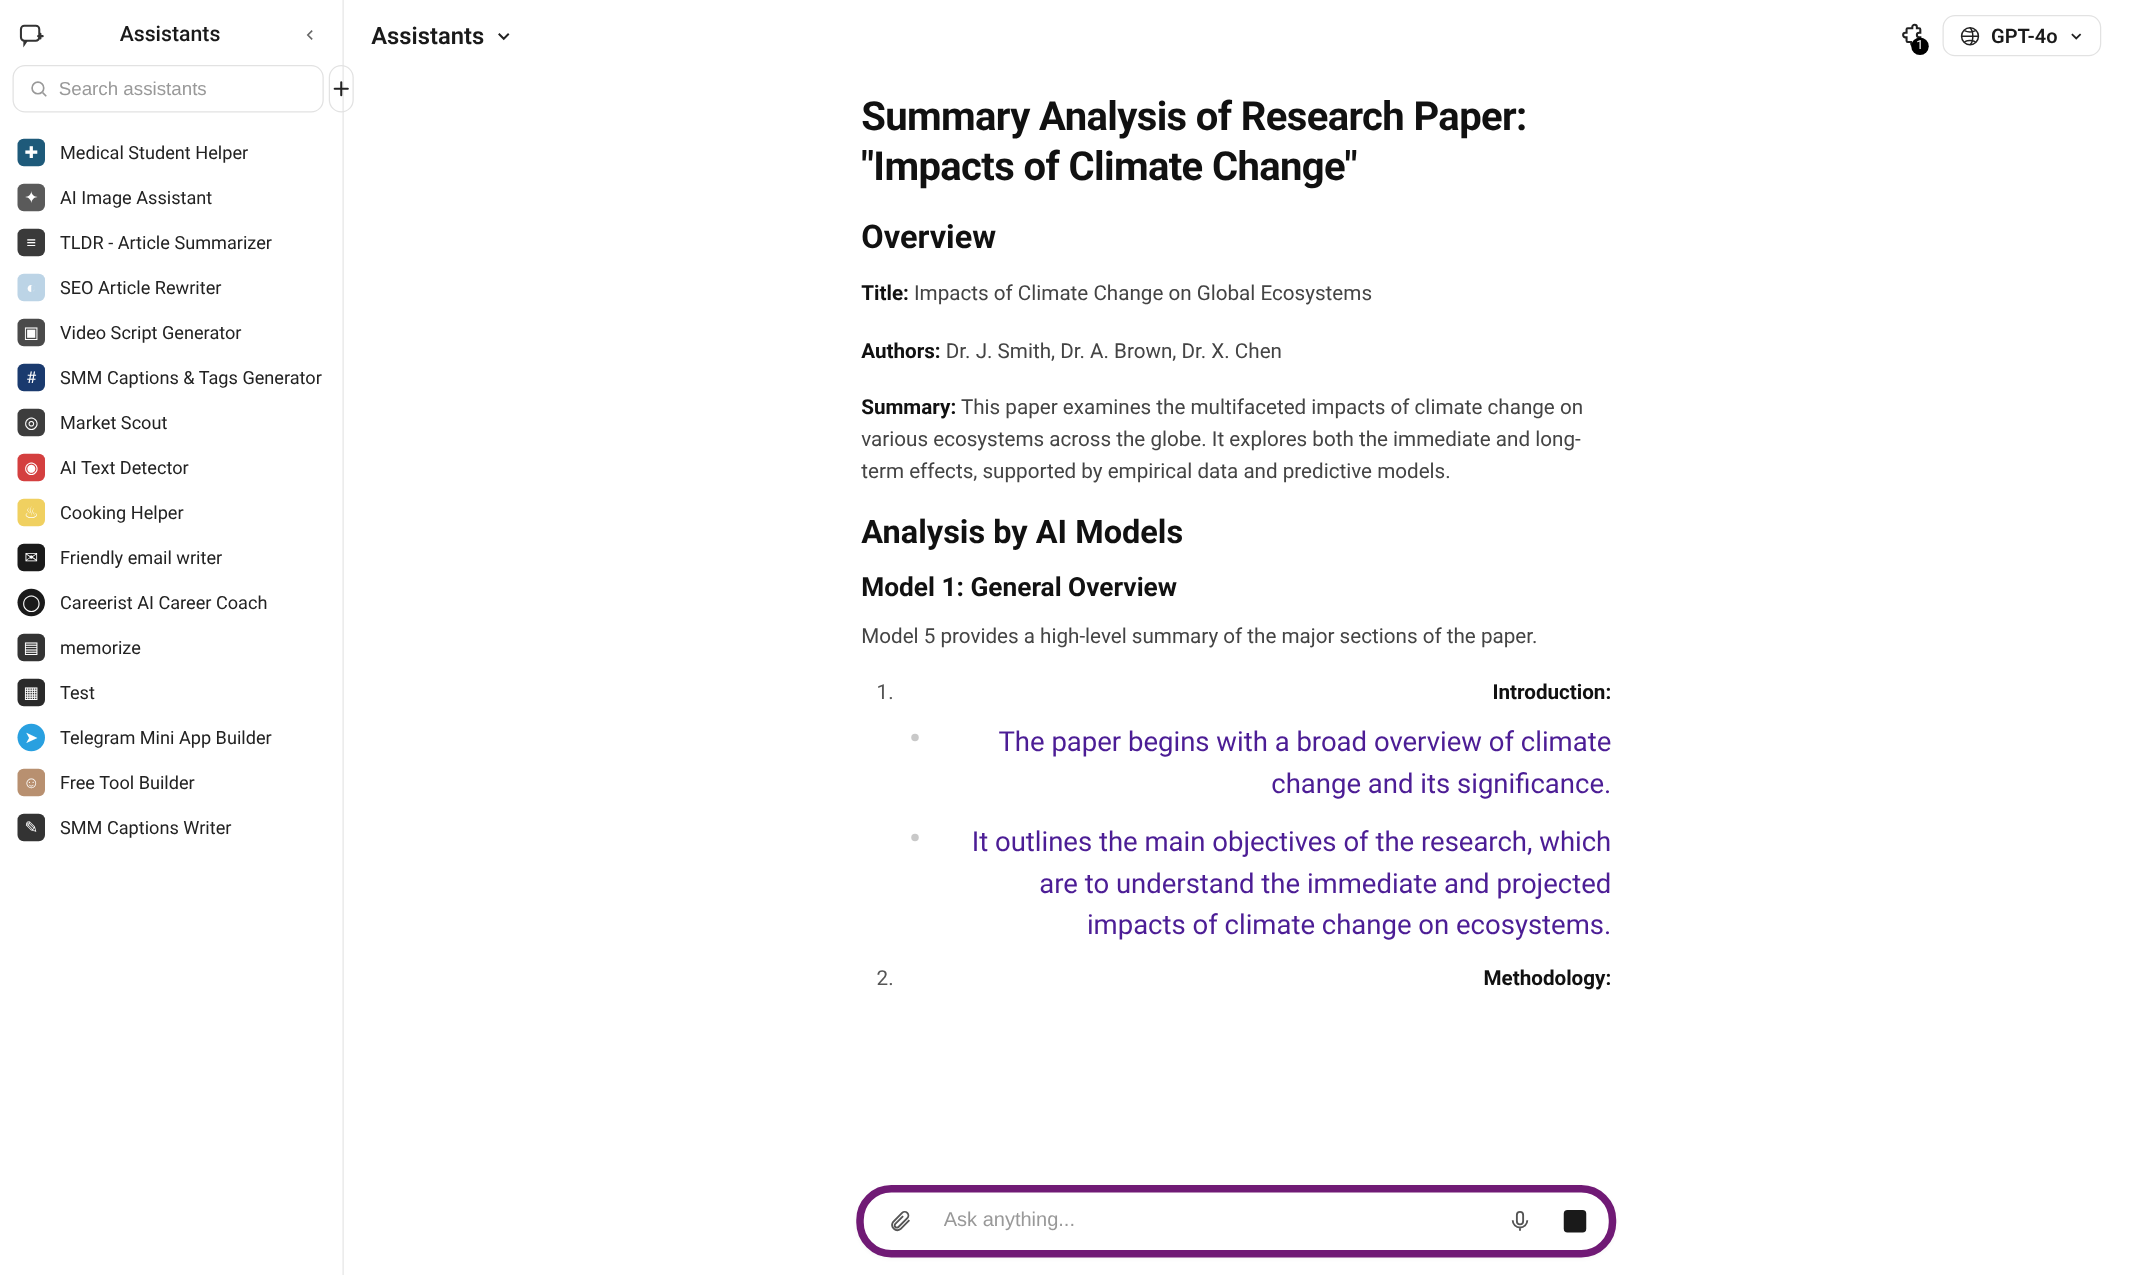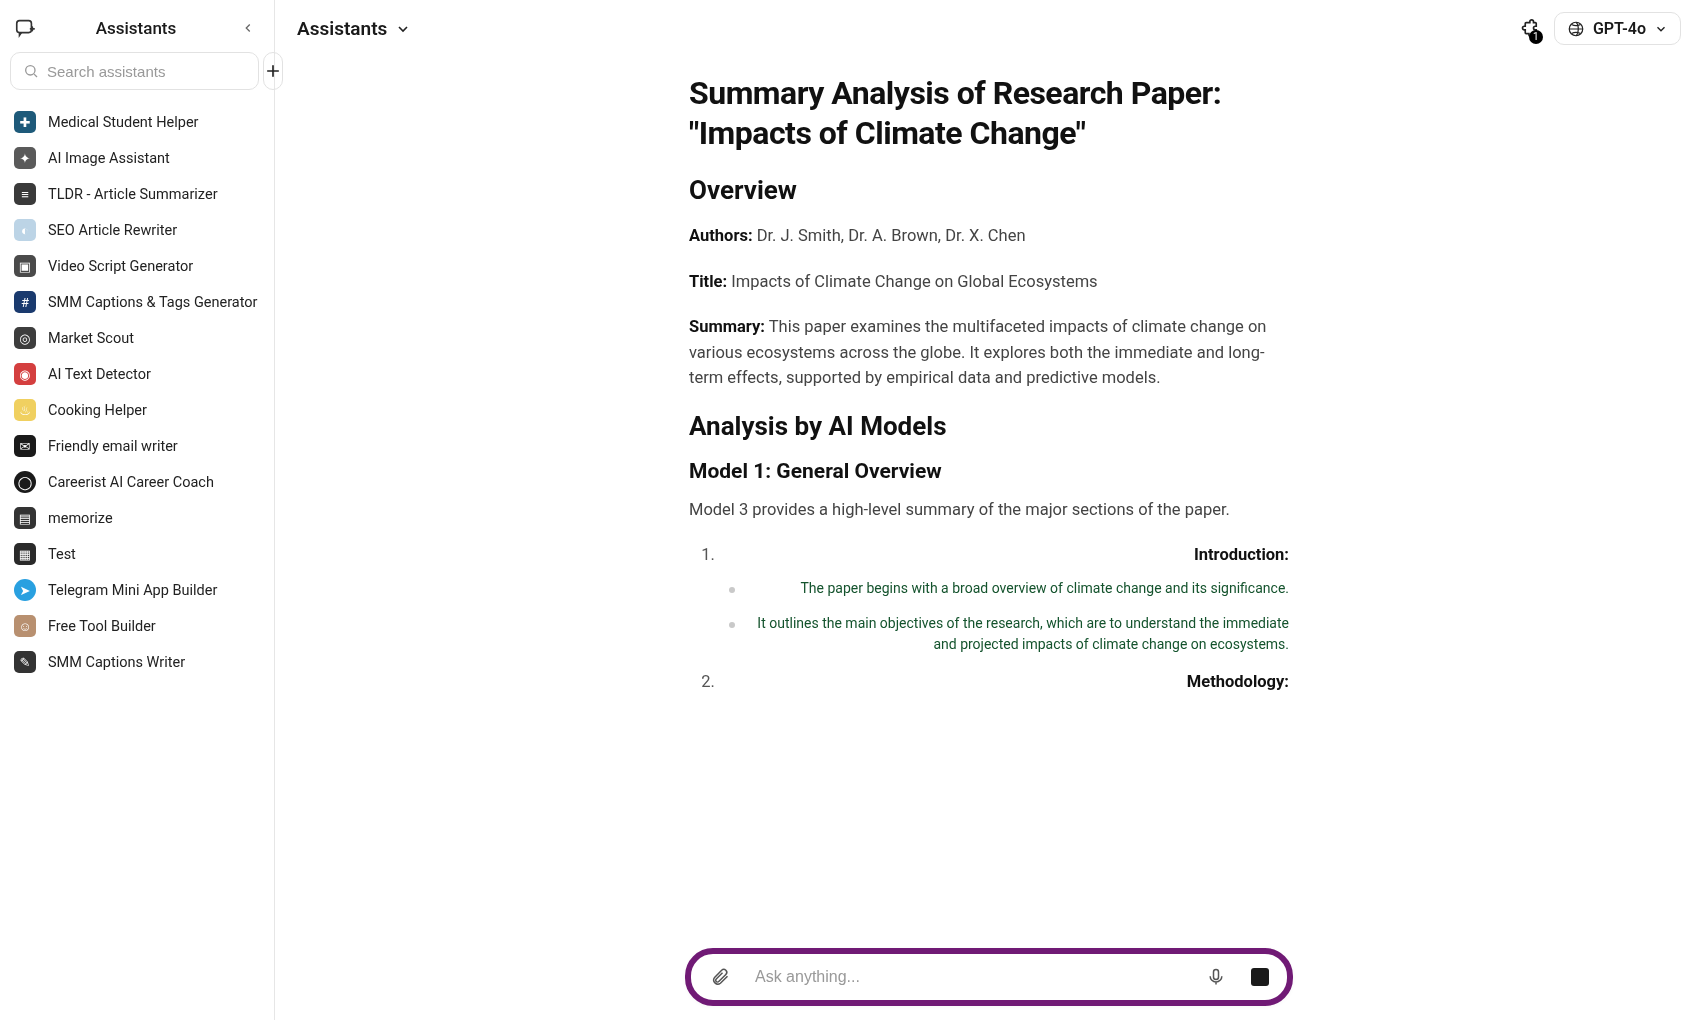--- a/index.html
+++ b/index.html
@@ -30,21 +30,21 @@
 .doc { max-width: 600px; margin: 16px auto 0 auto; }
 .doc h1 { font-size: 32px; font-weight: 700; line-height:1.25; letter-spacing:-0.5px; color:#111; margin-bottom: 22px; }
 .doc h2 { font-size: 26px; font-weight:700; margin: 20px 0 18px 0; color:#111; }
 .doc h3 { font-size: 21px; font-weight:700; margin: 18px 0 14px 0; color:#111; }
 .doc p { font-size:16.5px; line-height:1.55; color:#444; margin-bottom: 20px; }
 .doc p .label { font-weight:700; color:#111; }
 .doc ol { list-style: decimal; padding-left: 30px; color:#555;text-align:right; }
 .doc ol > li { font-size:16.5px; line-height:1.55; margin-bottom: 14px; }
 .doc ol > li > .li-label { font-weight:700; color:#111; }
 .doc ul { list-style: none; padding-left: 4px; margin-top: 10px; }
-.doc ul li { position:relative; padding-left: 26px; font-size:14px; line-height:1.5; color:#14532d; margin-bottom:14px; }
+.doc ul li { position:relative; padding-left: 26px; font-size:22px; line-height:1.5; color:#4c1d95; margin-bottom:14px; }
 .doc ul li::before { content:""; position:absolute; left:6px; top:9px; width:6px; height:6px; background:#c9c9c9; border-radius:50%; }
 .input-bar-wrap { position:absolute; bottom:14px; left:0; right:0; display:flex; justify-content:center; }
 .input-bar { width:608px; background:#fff; border:6px solid #701a75; border-radius:28px; box-shadow:0 1px 4px rgba(0,0,0,0.04); display:flex; align-items:center; gap:24px; padding: 12px 18px; }
 .input-bar input { flex:1; border:none; outline:none; font-size:16px; background:transparent; }
 .input-bar input::placeholder { color:#999; }
 .input-bar .icon-btn { width:22px; height:22px; display:flex; align-items:center; justify-content:center; color:#555; cursor:pointer; }
 .input-bar .stop { width:18px; height:18px; background:#1a1a1a; border-radius:3px; cursor:pointer; }
 
 .ic0{background:#1e5a7a}.ic1{background:#5a5a5a}.ic2{background:#3a3a3a}.ic3{background:#bcd4e6}.ic4{background:#4a4a4a}.ic5{background:#1a3a6e}.ic6{background:#3d3d3d}.ic7{background:#d43f3f}.ic8{background:#f0d060}.ic9{background:#1a1a1a}.ic10{background:#1a1a1a;border-radius:50%}.ic11{background:#333}.ic12{background:#2a2a2a}.ic13{background:#29a0e0;border-radius:50%}.ic14{background:#b89070}.ic15{background:#333}
 svg { display:block; }
@@ -186,26 +186,26 @@
             </svg>
           </span>
       </div>
     </div>
   </div>
 
   <div class="content">
     <div class="doc">
       <h1>Summary Analysis of Research Paper: "Impacts of Climate Change"</h1>
       <h2>Overview</h2>
+      <p><span class="label">Title:</span><span> Impacts of Climate Change on Global Ecosystems</span></p>
       <p><span class="label">Authors:</span><span> Dr. J. Smith, Dr. A. Brown, Dr. X. Chen</span></p>
-      <p><span class="label">Title:</span><span> Impacts of Climate Change on Global Ecosystems</span></p>
       <p><span class="label">Summary:</span><span> This paper examines the multifaceted impacts of climate change on various ecosystems across the globe. It explores both the immediate and long-term effects, supported by empirical data and predictive models.</span></p>
       <h2>Analysis by AI Models</h2>
       <h3>Model 1: General Overview</h3>
-      <p>Model 3 provides a high-level summary of the major sections of the paper.</p>
+      <p>Model 5 provides a high-level summary of the major sections of the paper.</p>
       <ol>
         <li>
           <span class="li-label">Introduction:</span>
           <ul>
             <li>The paper begins with a broad overview of climate change and its significance.</li>
             <li>It outlines the main objectives of the research, which are to understand the immediate and projected impacts of climate change on ecosystems.</li>
           </ul>
         </li>
         <li>
           <span class="li-label">Methodology:</span>

